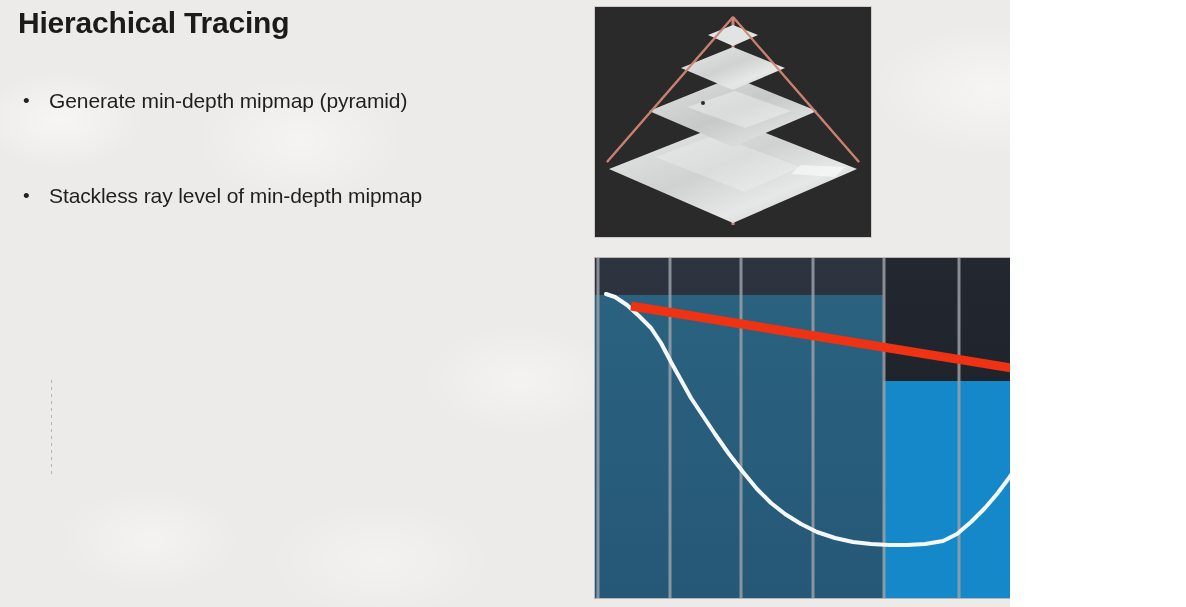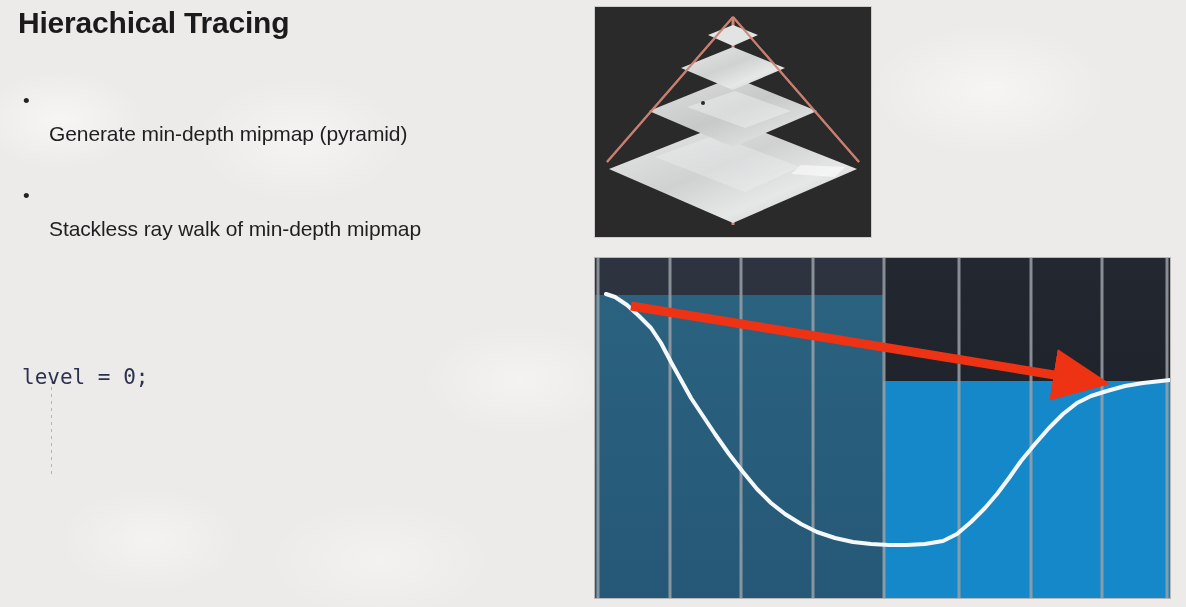--- a/index.html
+++ b/index.html
@@ -5,21 +5,21 @@
   html, body {
     margin: 0;
     padding: 0;
     background: #ffffff;
   }
   body {
     font-family: "Liberation Sans", sans-serif;
   }
   #slide {
     position: relative;
-    width: 1186px;
+    width: 1010px;
     height: 607px;
     background: #edebe9;
     overflow: hidden;
   }
   
   #slide::before {
     content: "";
     position: absolute;
     inset: 0;
     pointer-events: none;
@@ -53,21 +53,20 @@
     font-size: 19px;
     line-height: 26px;
     text-align: left;
     padding-left: 5px;
     color: #222;
   }
   .bullet-row .btext {
     font-size: 21px;
     line-height: 26px;
     letter-spacing: -0.1px;
-    margin-top: 33px;
   }
   #bullet-0 { left: 18px; top: 88px; }
   #bullet-1 { left: 18px; top: 183px; }
 
   
   #code {
     position: absolute;
     left: 22px;
     top: 292px;
     font-family: "DejaVu Sans Mono", monospace;
@@ -128,25 +127,24 @@
 
   <div id="title">Hierachical Tracing</div>
 
   <div class="bullet-row" id="bullet-0">
     <span class="dot">•</span>
     <span class="btext">Generate min-depth mipmap (pyramid)</span>
   </div>
 
   <div class="bullet-row" id="bullet-1">
     <span class="dot">•</span>
-    <span class="btext">Stackless ray walk of min-depth mipmap</span>
+    <span class="btext">Stackless ray level of min-depth mipmap</span>
   </div>
 
   <div id="code">
-    <span class="ln"><span class="tok-id">level</span><span class="tok-punct"> = </span><span class="tok-num">0;</span></span>
 
 
     
 
     
 
     
 
     
 

